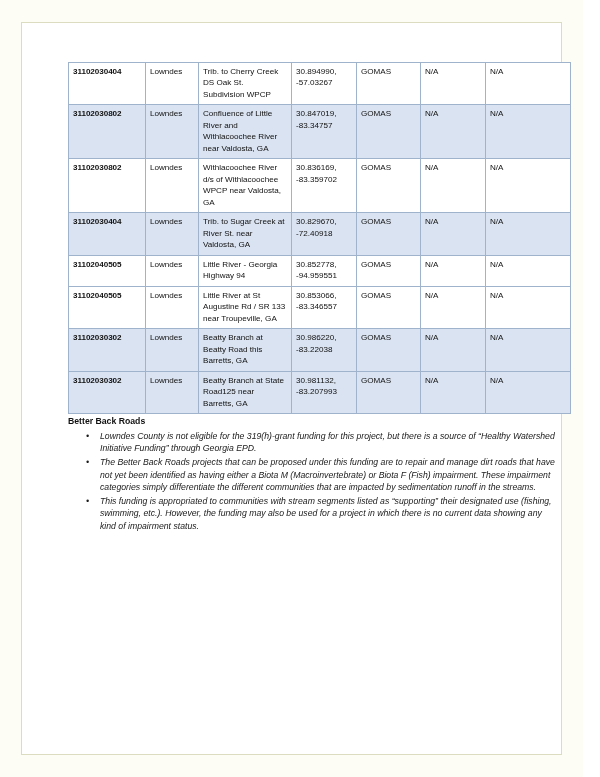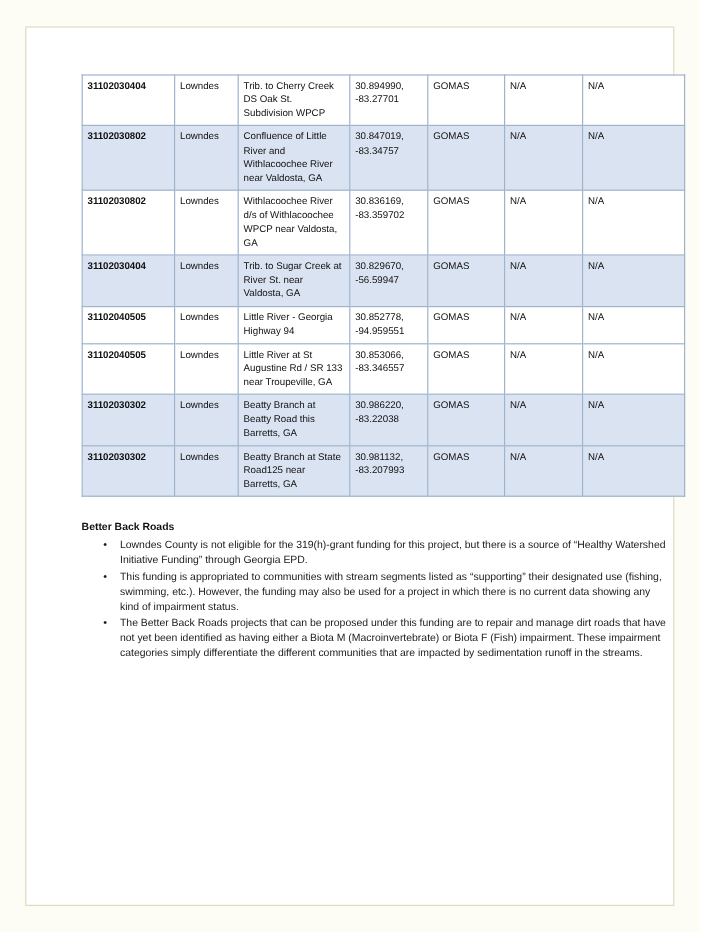--- a/index.html
+++ b/index.html
@@ -74,36 +74,37 @@
   col.w1 { width: 77px; }
   col.w2 { width: 53px; }
   col.w3 { width: 93px; }
   col.w4 { width: 65px; }
   col.w5 { width: 64px; }
   col.w6 { width: 65px; }
   col.w7 { width: 85px; }
 
   
   #below {
-    margin-top: 19px;
+    margin-top: 1px;
     font-size: 8.7px;
     line-height: 1.45;
     color: #1a1a1a;
   }
   h2.section-heading {
     font-size: 8.7px;
     font-weight: bold;
     margin: 0 0 2px 0;
     padding: 0;
     color: #111111;
   }
   ul.bullets {
     margin: 0;
     padding: 0 0 0 32px;
     list-style: none;
+    font-style: italic;
   }
   ul.bullets li {
     position: relative;
     margin: 0 0 1px 0;
     padding: 0 10px 0 0;
     text-align: left;
   }
   ul.bullets li::before {
     content: "\2022";
     position: absolute;
@@ -140,21 +141,21 @@
           <col class="w4">
         <col class="w5">
           <col class="w6">
           <col class="w7">
       </colgroup>
       <tbody id="table-body">
           <tr>
             <td class="c-id">31102030404</td>
             <td>Lowndes</td>
             <td>Trib. to Cherry Creek DS Oak St. Subdivision WPCP</td>
-            <td>30.894990, -83.27701</td>
+            <td>30.894990, -57.03267</td>
             <td>GOMAS</td>
             <td>N/A</td>
             <td>N/A</td>
           </tr>
           <tr class="shaded">
             <td class="c-id">31102030802</td>
             <td>Lowndes</td>
             <td>Confluence of Little River and Withlacoochee River near Valdosta, GA</td>
             <td>30.847019, -83.34757</td>
             <td>GOMAS</td>
@@ -167,21 +168,21 @@
             <td>Withlacoochee River d/s of Withlacoochee WPCP near Valdosta, GA</td>
             <td>30.836169, -83.359702</td>
             <td>GOMAS</td>
             <td>N/A</td>
             <td>N/A</td>
           </tr>
           <tr class="shaded">
             <td class="c-id">31102030404</td>
             <td>Lowndes</td>
             <td>Trib. to Sugar Creek at River St. near Valdosta, GA</td>
-            <td>30.829670, -56.59947</td>
+            <td>30.829670, -72.40918</td>
             <td>GOMAS</td>
             <td>N/A</td>
             <td>N/A</td>
           </tr>
           <tr>
             <td class="c-id">31102040505</td>
             <td>Lowndes</td>
             <td>Little River - Georgia Highway 94</td>
             <td>30.852778, -94.959551</td>
             <td>GOMAS</td>
@@ -215,20 +216,20 @@
             <td>N/A</td>
             <td>N/A</td>
           </tr>
         </tbody>
     </table>
 
     <div id="below">
       <h2 class="section-heading">Better Back Roads</h2>
       <ul class="bullets" id="bullet-list">
           <li>Lowndes County is not eligible for the 319(h)-grant funding for this project, but there is a source of “Healthy Watershed Initiative Funding” through Georgia EPD.</li>
+          <li>The Better Back Roads projects that can be proposed under this funding are to repair and manage dirt roads that have not yet been identified as having either a Biota M (Macroinvertebrate) or Biota F (Fish) impairment. These impairment categories simply differentiate the different communities that are impacted by sedimentation runoff in the streams.</li>
           <li>This funding is appropriated to communities with stream segments listed as “supporting” their designated use (fishing, swimming, etc.). However, the funding may also be used for a project in which there is no current data showing any kind of impairment status.</li>
-          <li>The Better Back Roads projects that can be proposed under this funding are to repair and manage dirt roads that have not yet been identified as having either a Biota M (Macroinvertebrate) or Biota F (Fish) impairment. These impairment categories simply differentiate the different communities that are impacted by sedimentation runoff in the streams.</li>
         </ul>
     </div>
 
   </div>
 
 </div>
 
 </body></html>

